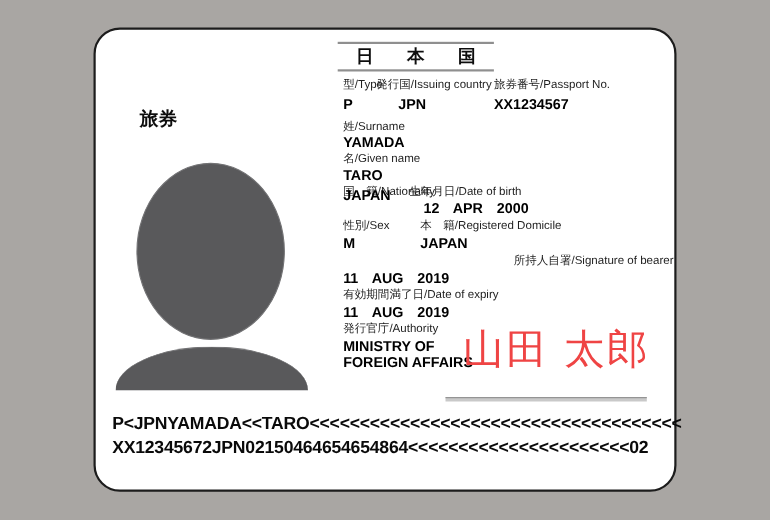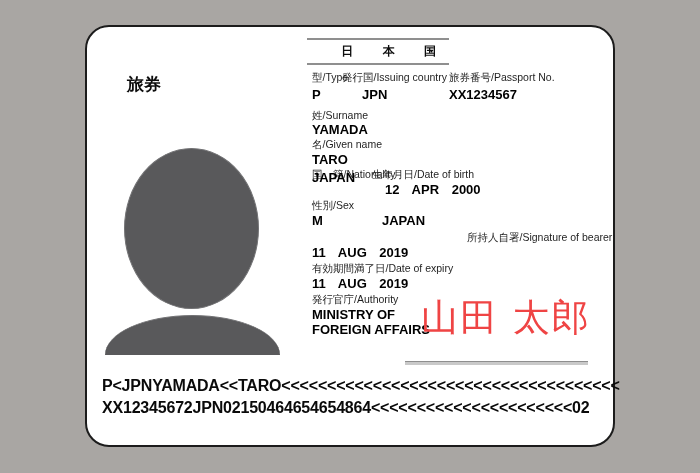--- a/index.html
+++ b/index.html
@@ -10,25 +10,25 @@
     color:#0d0d0d;
   }
   .card {
     position:absolute; left:85px; top:25px; width:530px; height:422px;
     background:#ffffff; border:2px solid #1c1c1c; border-radius:24px;
     box-sizing:border-box;
   }
   .header-box {
     position:absolute; left:220px; top:11px; width:142px; height:27px;
     border-top:2px solid #8f8f8f; border-bottom:2px solid #8f8f8f;
-    display:flex; align-items:center; justify-content:flex-end;
-    font-weight:bold; font-size:12px; letter-spacing:13px; padding-left:13px;
+    display:flex; align-items:center; justify-content:center;
+    font-weight:bold; font-size:16px; letter-spacing:13px; padding-left:13px;
     box-sizing:border-box;
   }
-  .left-title { position:absolute; left:40px; top:46px; display:flex; gap:17px; align-items:flex-end; }
+  .left-title { position:absolute; left:40px; top:70px; display:flex; gap:17px; align-items:flex-end; }
   .left-title .jp { font-weight:bold; font-size:17px; }
   .left-title .en { font-weight:bold; font-size:16px; letter-spacing:0.5px; }
   .photo { position:absolute; left:18px; top:108px; width:175px; height:220px; background:#ffffff; overflow:hidden; }
   .photo .head {
     position:absolute; left:19px; top:13px; width:135px; height:161px;
     background:#59595b; border-radius:50%; border:1px solid #737375; box-sizing:border-box;
   }
   .photo .shoulders {
     position:absolute; left:0px; top:180px; width:175px; height:40px;
     background:#59595b; border-radius:50% 50% 0 0 / 100% 100% 0 0;
@@ -79,20 +79,21 @@
 
     <span class="lbl" style="left:225px; top:111px;">名/Given name</span>
     <span class="val" style="left:225px; top:126px;">TARO</span>
 
     <span class="lbl" style="left:225px; top:141px;">国　籍/Nationality</span>
     <span class="lbl" style="left:285px; top:141px;">生年月日/Date of birth</span>
     <span class="val" style="left:225px; top:144px;">JAPAN</span>
     <span class="val date" style="left:298px; top:156px;">12 APR 2000</span>
 
     <span class="lbl" style="left:225px; top:172px;">性別/Sex</span>
+    <span class="lbl" style="left:295px; top:172px;">本　籍/Registered Domicile</span>
     <span class="val" style="left:225px; top:187px;">M</span>
     <span class="val" style="left:295px; top:187px;">JAPAN</span>
 
     <span class="lbl" style="left:380px; top:204px;">所持人自署/Signature of bearer</span>
     <span class="val date" style="left:225px; top:219px;">11 AUG 2019</span>
 
     <span class="lbl" style="left:225px; top:235px;">有効期間満了日/Date of expiry</span>
     <span class="val date" style="left:225px; top:250px;">11 AUG 2019</span>
 
     <span class="lbl" style="left:225px; top:266px;text-align:center;">発行官庁/Authority</span>

